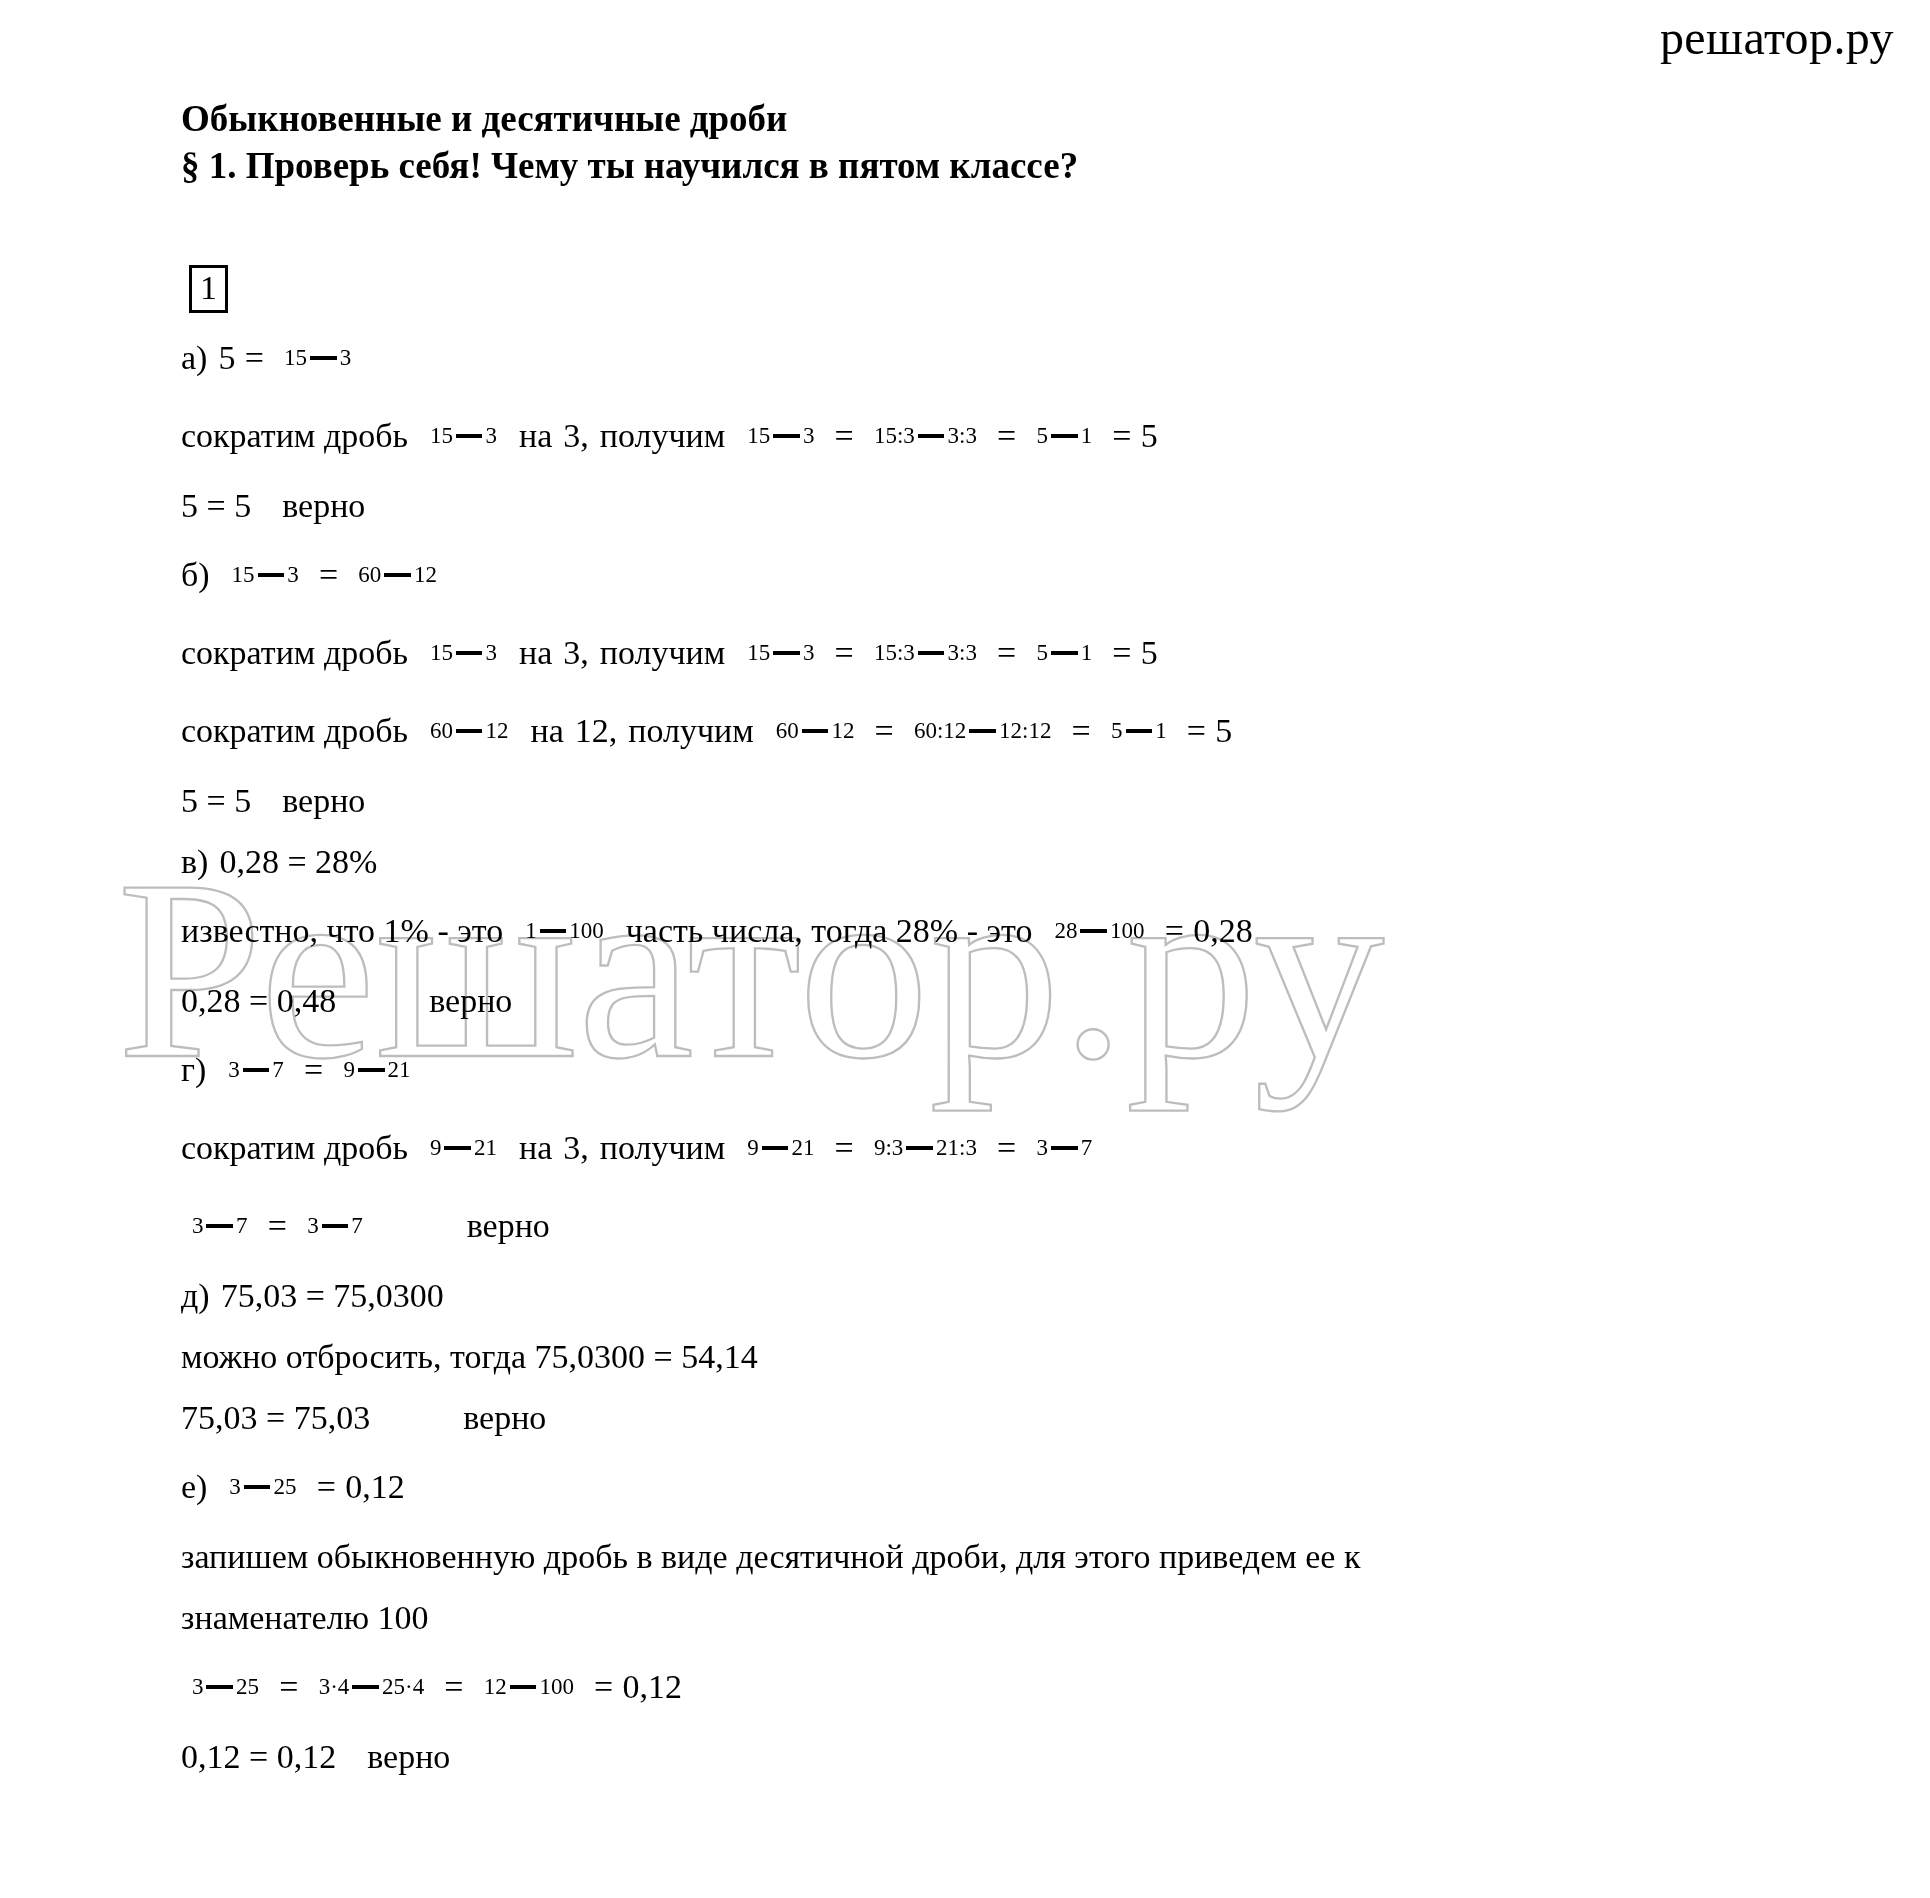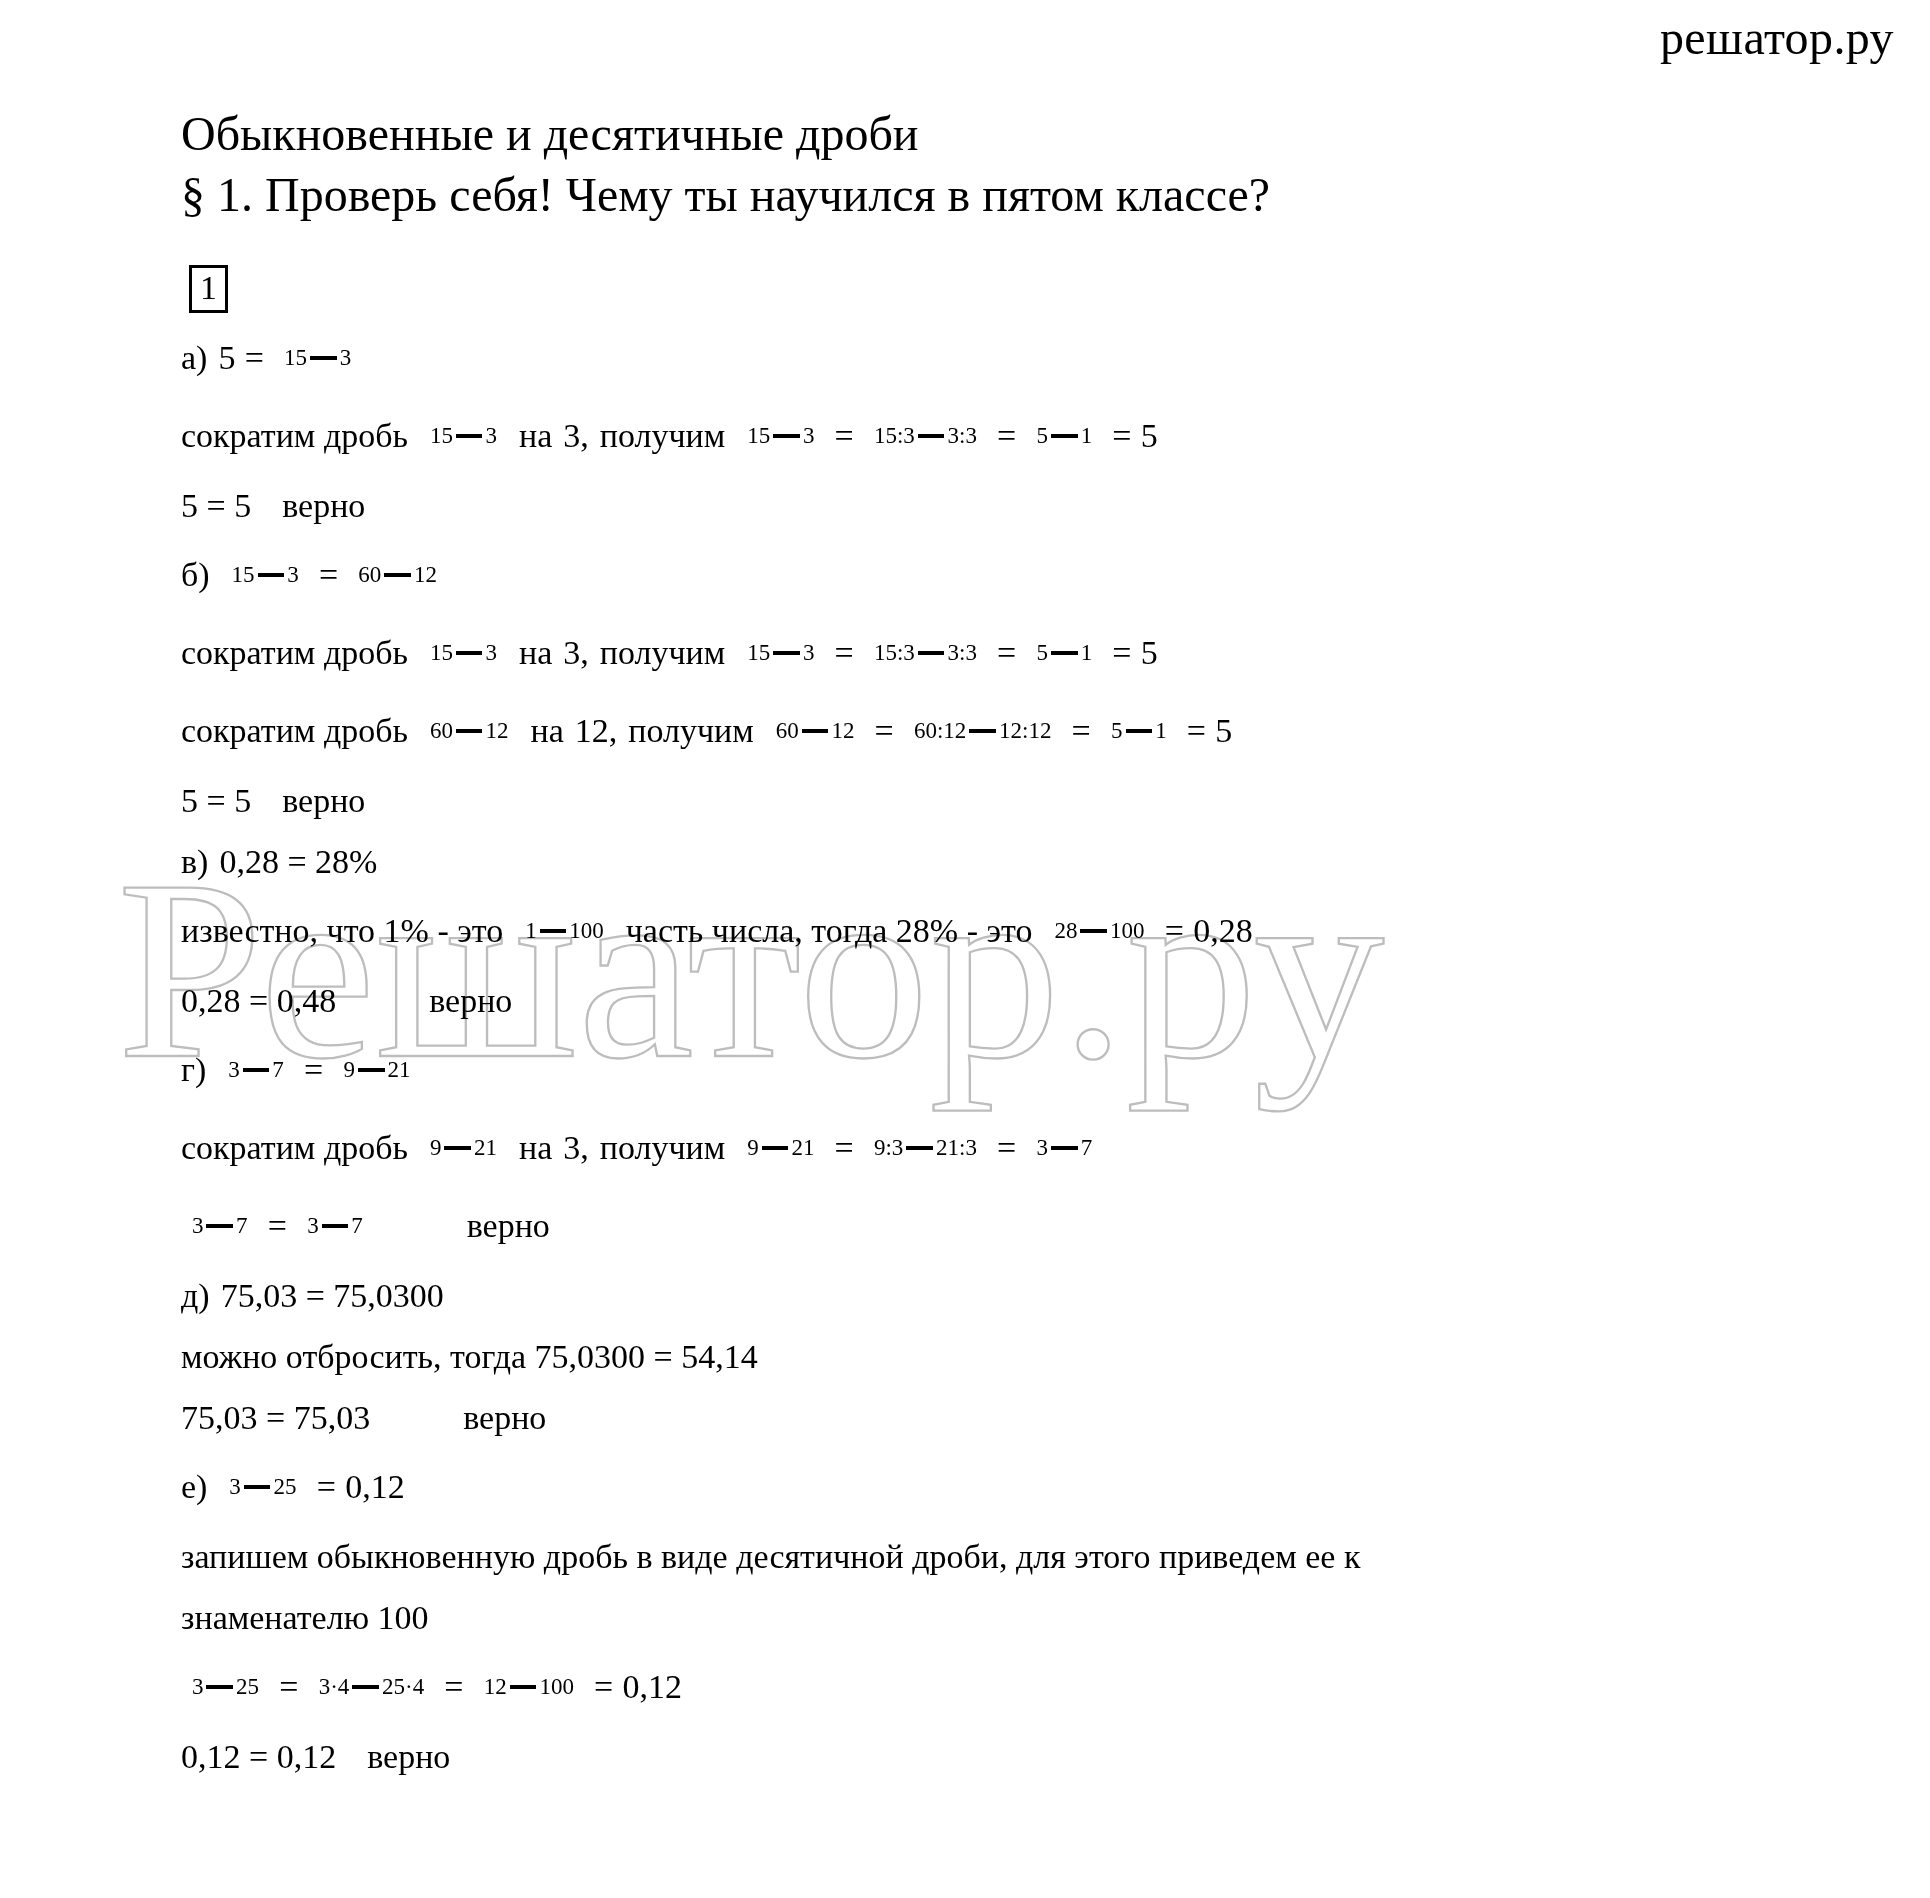--- a/index.html
+++ b/index.html
@@ -52,24 +52,23 @@
     position: absolute;
     left: 0; top: 0;
     width: 1931px;
     z-index: 10;
   }
 
   .heading-block {
     position: absolute;
     left: 181px;
     top: 95px;
-    font-weight: normal;
-    font-size: 48px;
+    font-weight: bold;
+    font-size: 37px;
     line-height: 1.28;
-    margin-top: 8px;
   }
   .heading-line { white-space: nowrap; }
 
   .task-badge {
     position: absolute;
     left: 189px;
     top: 265px;
     width: 39px;
     height: 48px;
     border: 3.9px solid #000;

